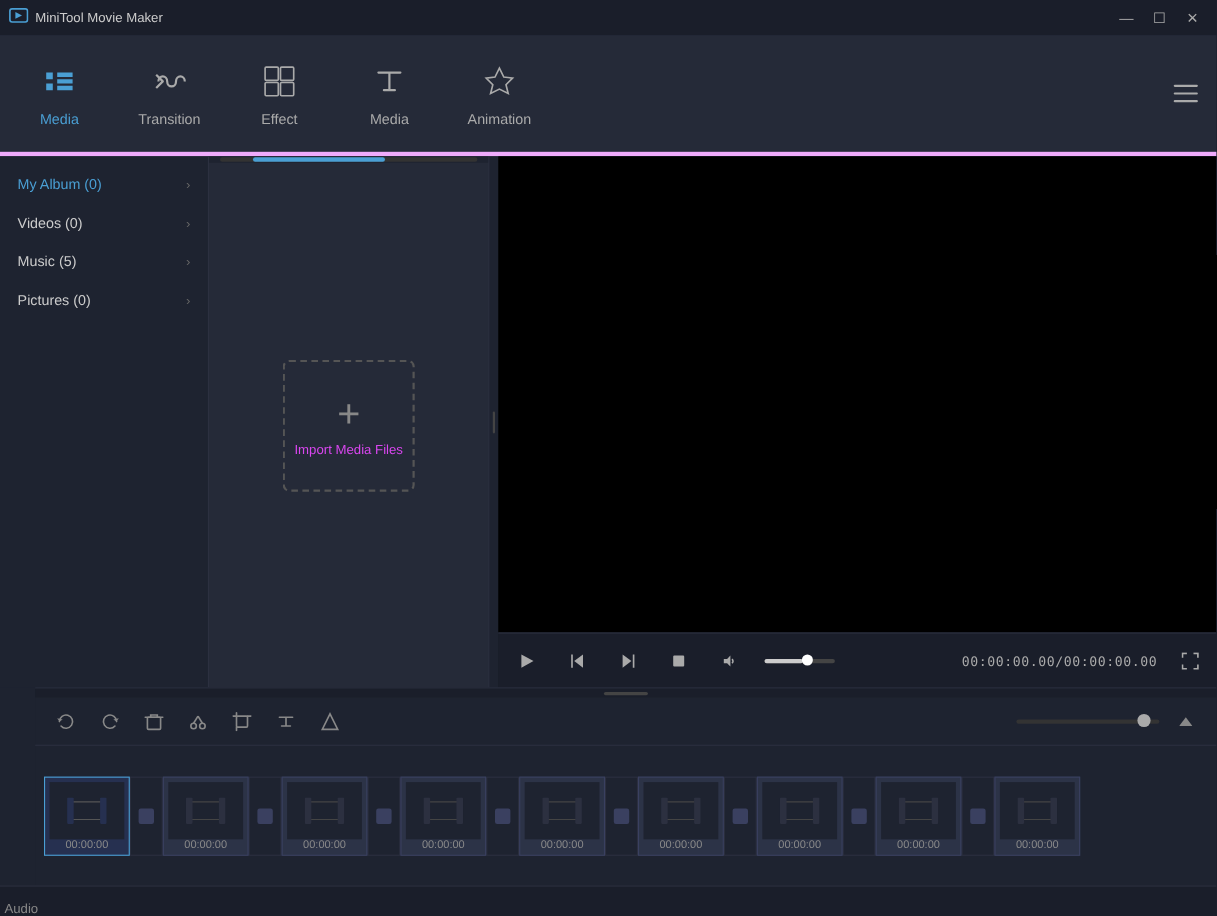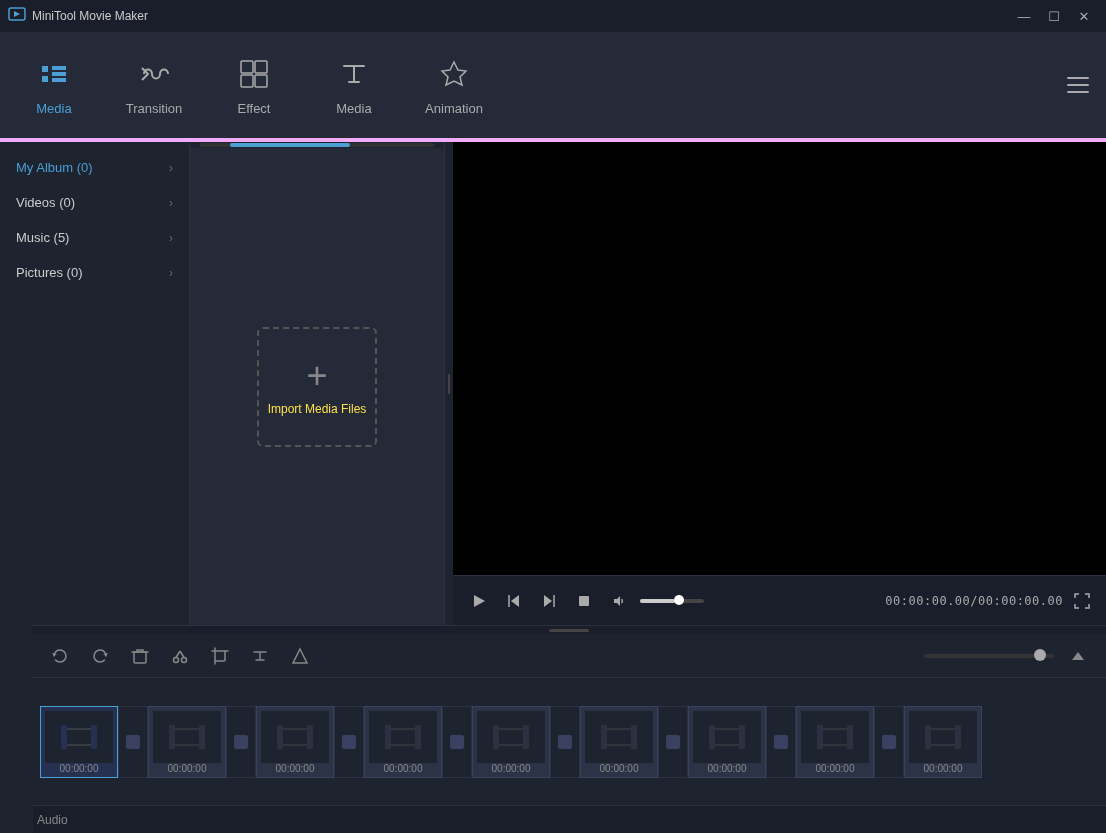--- a/index.html
+++ b/index.html
@@ -182,21 +182,21 @@
       cursor: pointer;
       gap: 8px;
     }
     #import-plus {
       font-size: 36px;
       color: #888;
       line-height: 1;
     }
     #import-label {
       font-size: 12px;
-      color: #fde047;
+      color: #d946ef;
       text-align: center;
     }
 
     
     #resize-handle {
       width: 8px;
       background: #1e2330;
       cursor: col-resize;
       display: flex;
       align-items: center;
@@ -220,21 +220,21 @@
     #video-preview {
       flex: 1;
       background: #000;
     }
     #preview-controls {
       height: 50px;
       background: #1a1e2a;
       display: flex;
       align-items: center;
       padding: 0 12px;
-      gap: 7px;
+      gap: 18px;
       border-top: 1px solid #2c3040;
     }
     .ctrl-btn {
       width: 28px;
       height: 28px;
       background: transparent;
       border: none;
       color: #aaa;
       cursor: pointer;
       display: flex;
@@ -428,24 +428,23 @@
       background: #3a4060;
       border-radius: 2px;
     }
 
     
     #audio-bar {
       height: 28px;
       background: #1a1e2a;
       border-top: 1px solid #2c3040;
       display: flex;
-      align-items: center;
+      align-items: flex-end;
       padding: 0 4px;
       flex-shrink: 0;
-      margin-left: 33px;
     }
     #audio-label {
       font-size: 12px;
       color: #888;
     }
   </style>
 </head>
 <body>
 
 <div id="title-bar">

